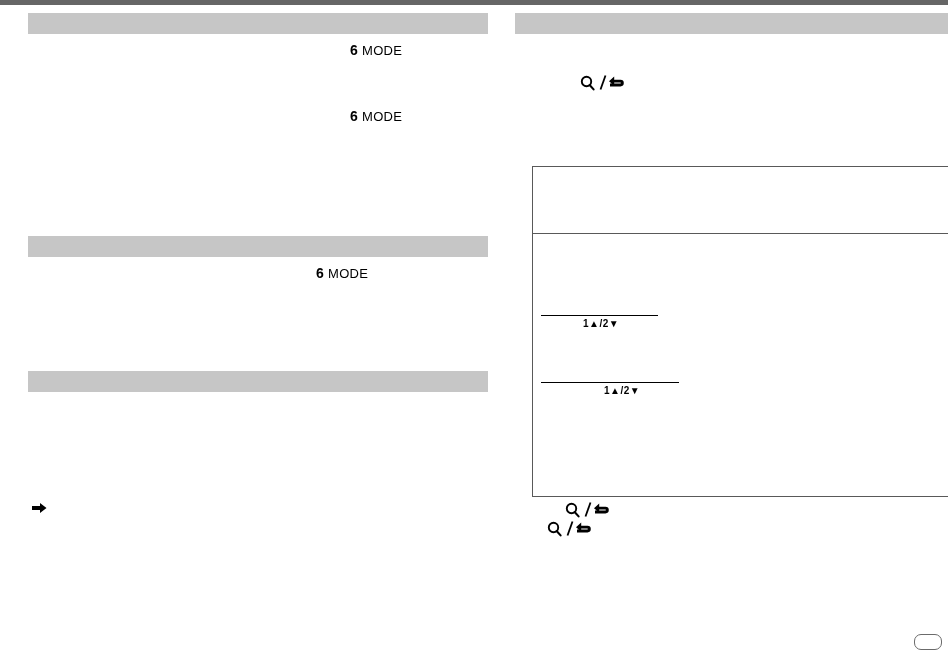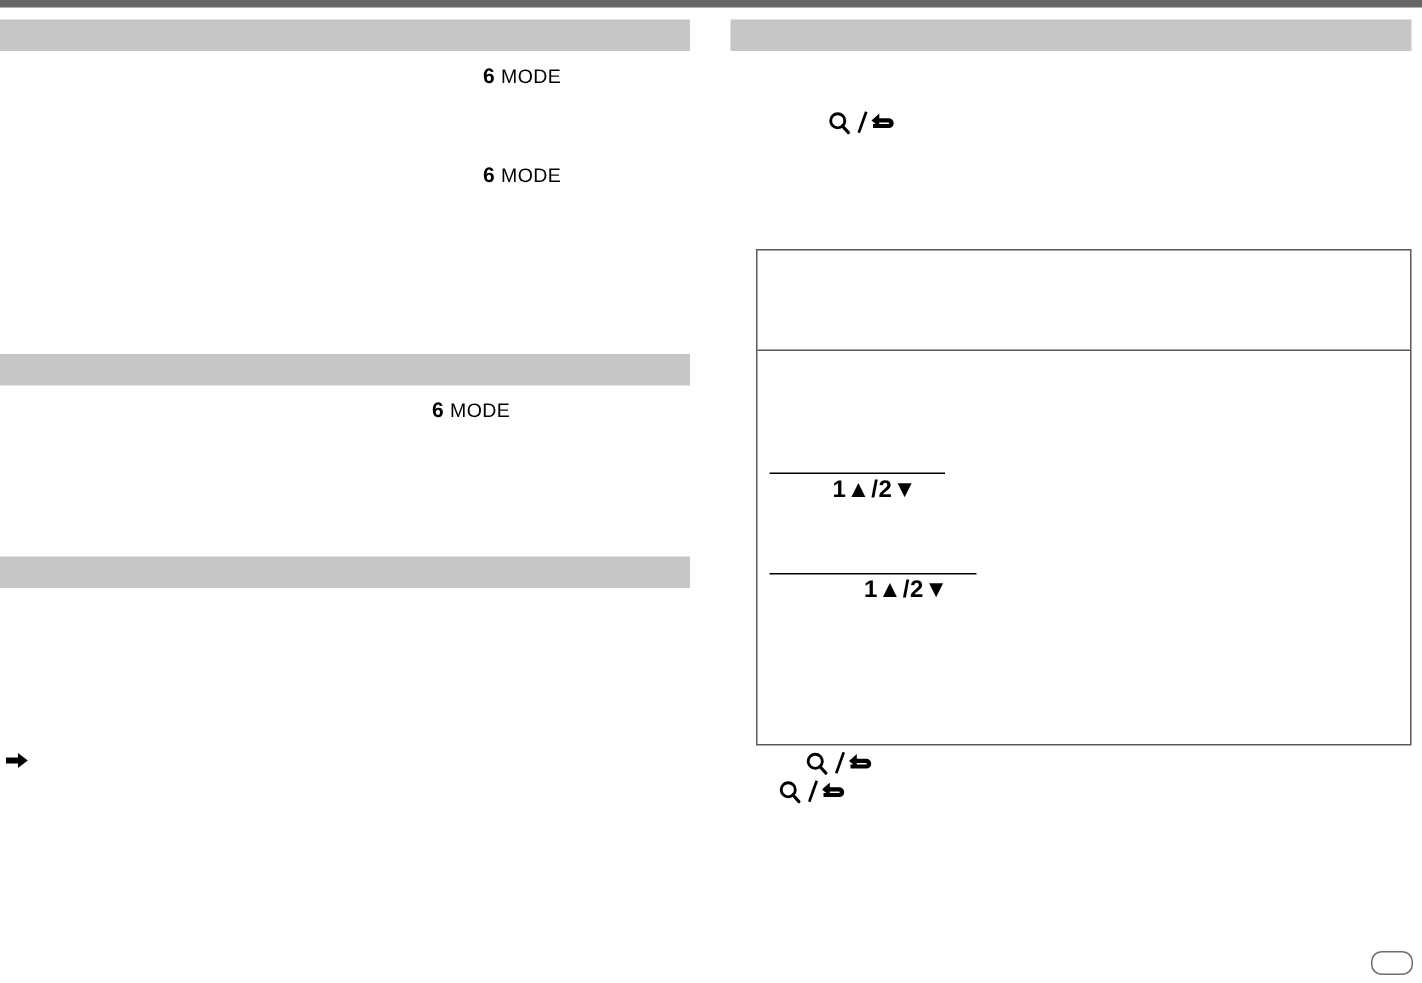--- a/index.html
+++ b/index.html
@@ -12,21 +12,21 @@
   }
   .page{position:relative;width:948px;height:655px;}
 
   
   .top-rule{
     position:absolute;left:0;top:0;width:948px;height:5px;
     background:#666666;
   }
 
   
-  .col{position:absolute;top:0;height:655px;}
+  .col{position:absolute;top:0;height:655px;margin-left:28px;}
   .col-left{left:0;width:474px;}
   .col-right{left:474px;width:474px;}
 
   
   .sec-bar{
     position:absolute;
     background:#c6c6c6;
     height:21px;
   }
 
@@ -46,21 +46,21 @@
   .glyph-mode .lbl{font-weight:normal;}
 
   .glyph-srch{
     font-size:15px;
     font-weight:bold;
     letter-spacing:0px;
   }
   .glyph-srch svg{vertical-align:middle;}
 
   .glyph-updown{
-    font-size:16px;
+    font-size:10px;
     font-weight:bold;
     letter-spacing:0.5px;
   }
 
   
   .leader{
     position:absolute;
     height:0;
     border-top:1.6px solid #000;
   }

